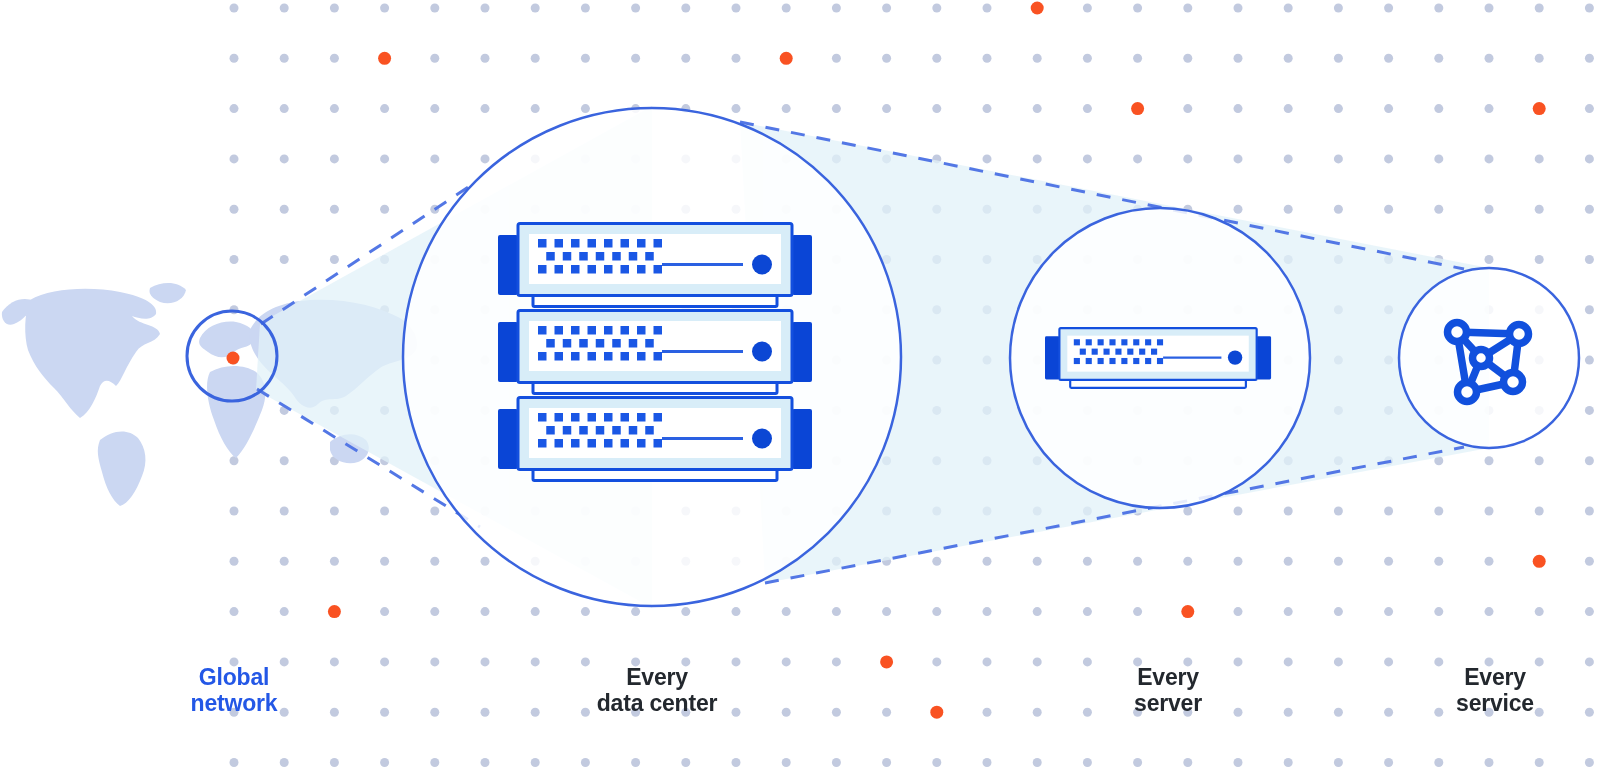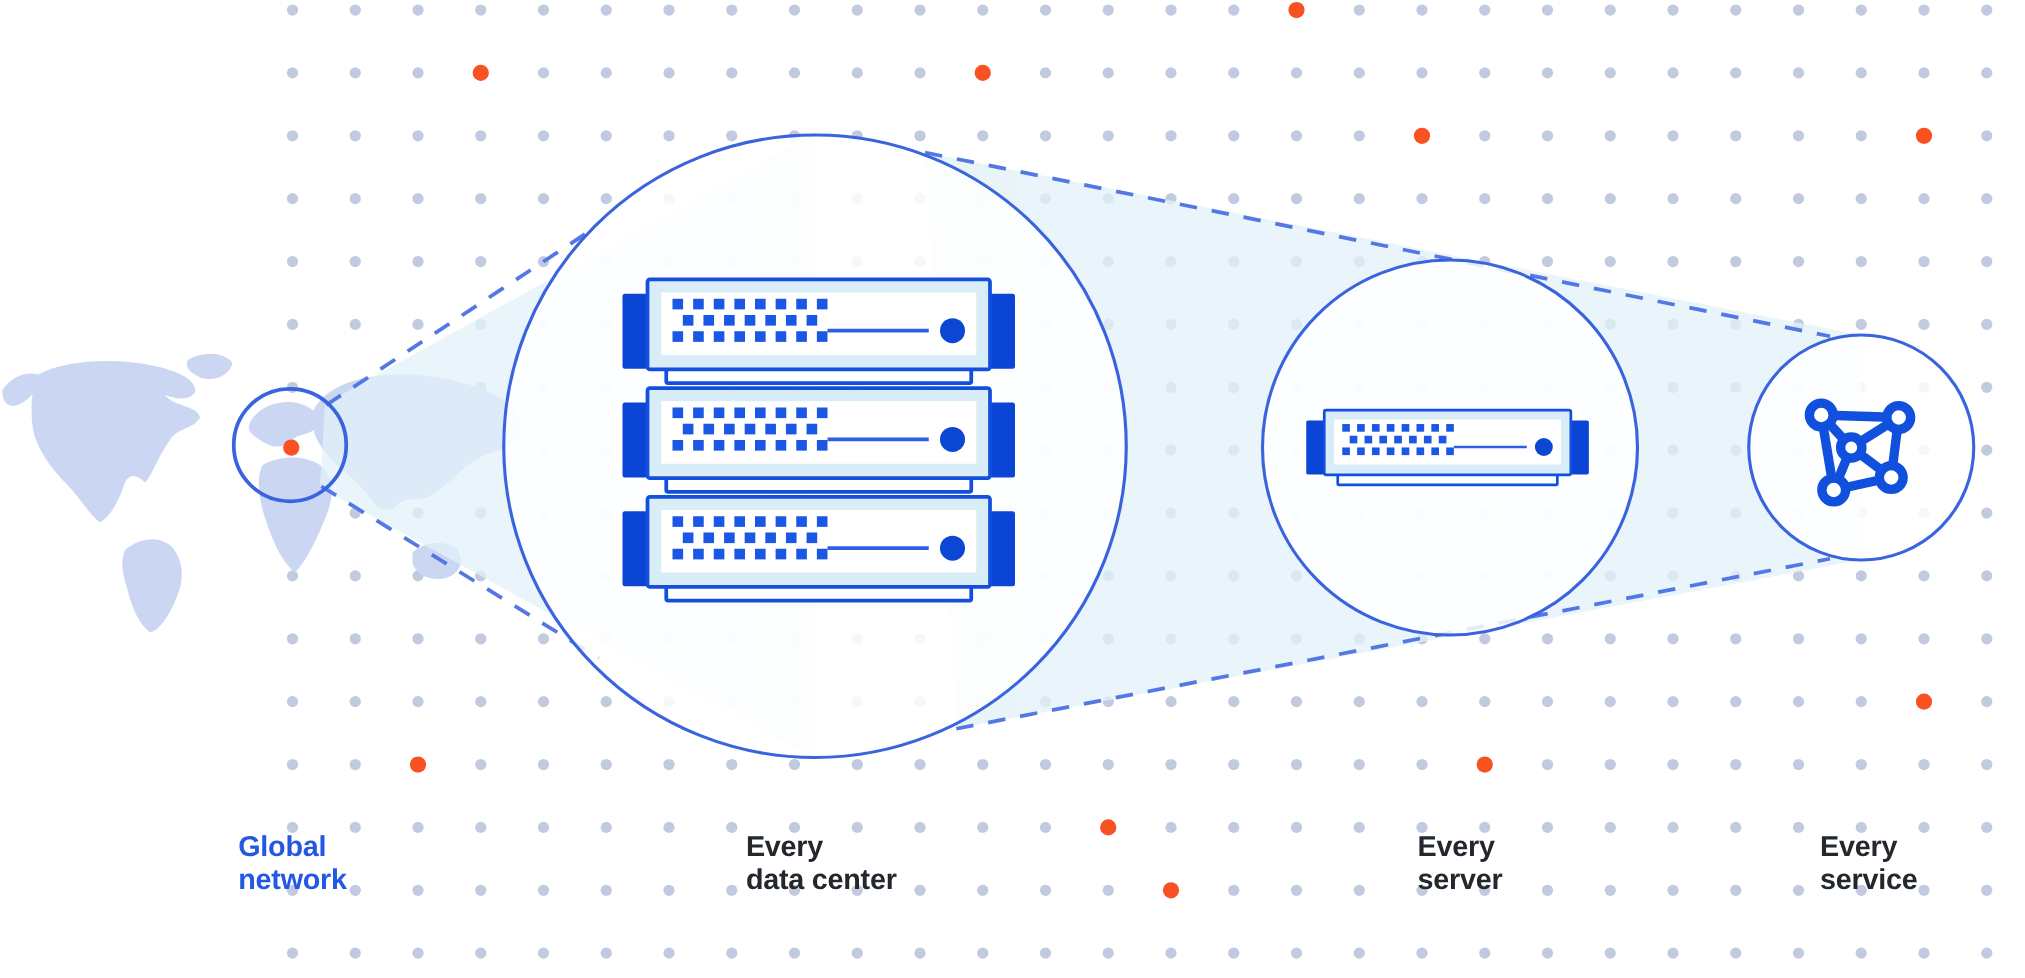--- a/index.html
+++ b/index.html
@@ -14,20 +14,21 @@
   .canvas svg.diagram {
     position: absolute;
     left: 0; top: 0;
   }
   .dot { fill: var(--dot-gray); }
   .dot--orange { fill: var(--dot-orange); }
   .stage-label {
     position: absolute;
     top: 664px;
     transform: translateX(-50%);
+    text-align: center;
     white-space: pre-line;
     font-size: 23px;
     line-height: 26px;
     font-weight: 700;
     letter-spacing: -0.2px;
     color: var(--label-dark);
   }
   .stage-label--accent { color: var(--label-blue); }
 </style>
 </head>

